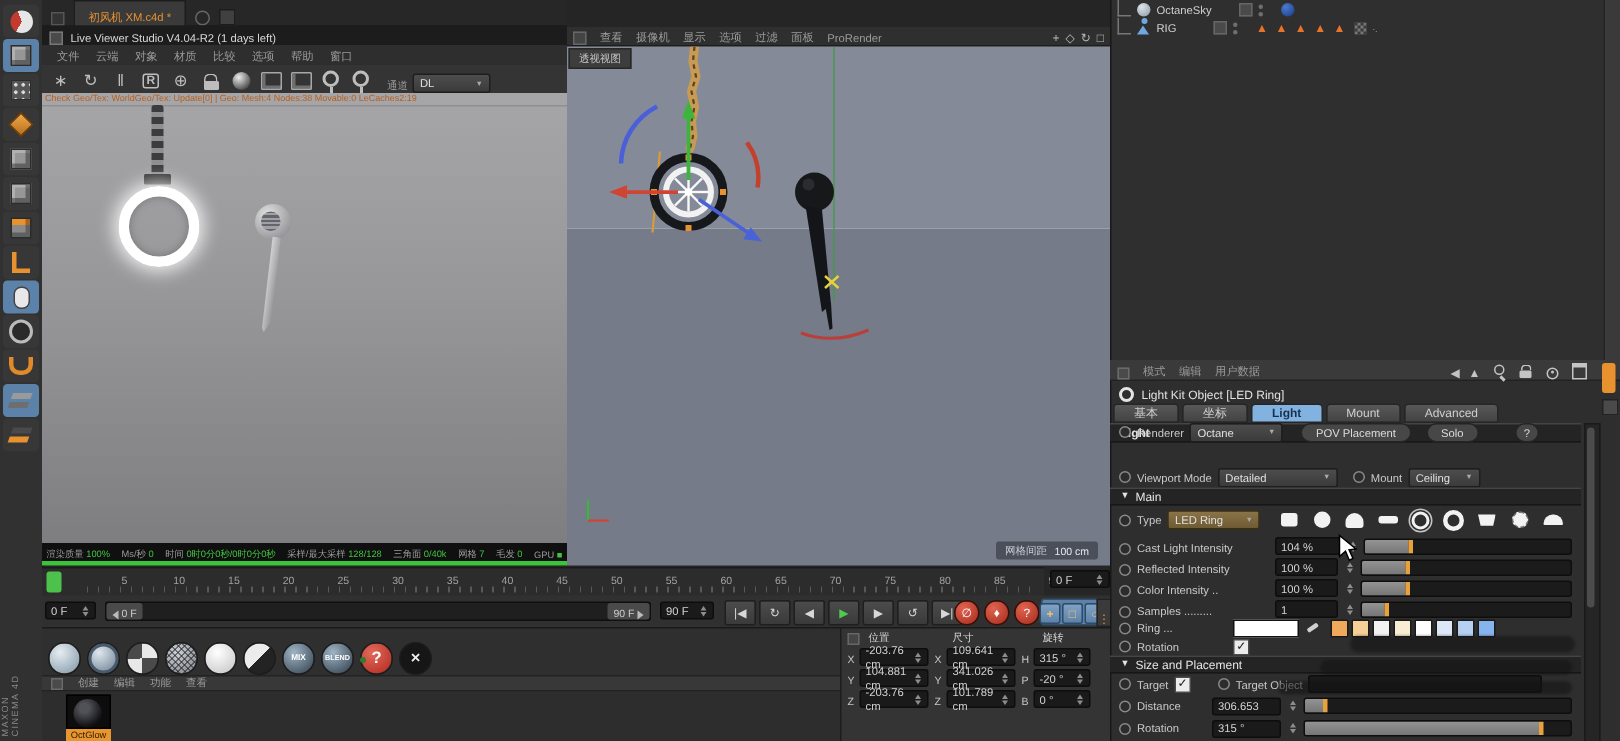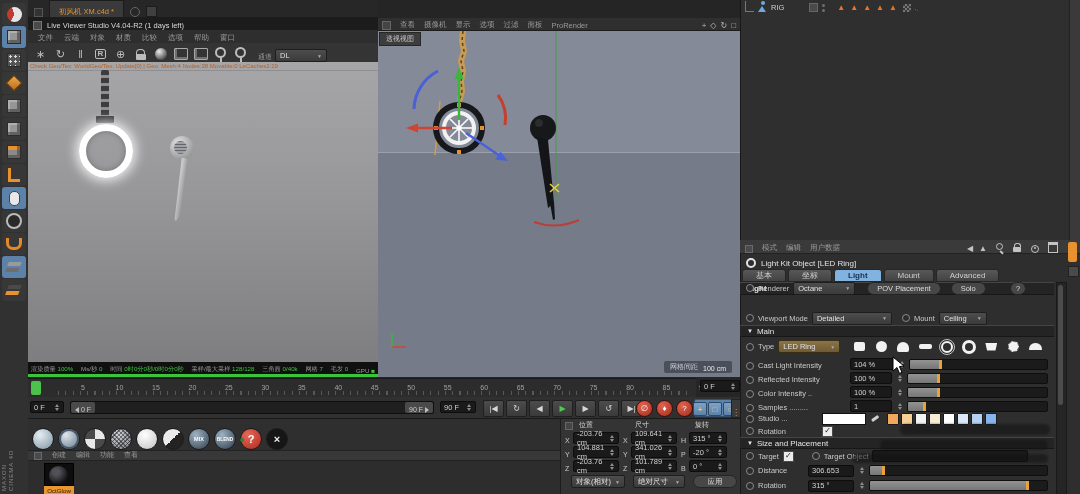--- a/index.html
+++ b/index.html
@@ -580,34 +580,34 @@
     <span class="fld" style="width:46px">
         <span>101.789 cm</span>
         <span class="stp" style="margin-left:auto"></span>
       </span>
     <span class="t7" style="width:6px;margin-left:2px">B</span>
     <span class="fld" style="width:38px">
         <span>0 °</span>
         <span class="stp" style="margin-left:auto"></span>
       </span>
   </div>
-  <div class="row" style="height:16px;gap:8px;padding-left:10px">
-    <span class="drop" style="width:54px">
-        <span>对象(相对)</span>
-        <span class="car">▼</span>
-      </span>
-    <span class="drop" style="width:52px">
-        <span>绝对尺寸</span>
-        <span class="car">▼</span>
-      </span>
-    <span class="pill" style="width:44px">应用</span>
-  </div>
 </div>
 
 <div class="abs" style="left:740px;top:0;width:340px;height:240px;background:#2f2f2f;border-left:1px solid #181818;box-sizing:border-box">
+  <div class="row" style="height:11px;gap:4px;padding-left:4px">
+    <span class="treeline"></span>
+    <span style="width:9px;height:9px;border-radius:50%;background:radial-gradient(circle at 35% 30%,#dfe5ea,#8795a3)"></span>
+    <span class="t75" style="color:#d0d0d0">OctaneSky</span>
+    <span style="width:7px;height:7px;background:#4a4a4a;border:1px solid #666;margin-left:14px"></span>
+    <span class="vdots">
+        <i></i>
+        <i></i>
+      </span>
+    <span style="width:9px;height:9px;border-radius:50%;background:radial-gradient(circle at 35% 30%,#4a7ad0,#1a3a80);margin-left:8px"></span>
+  </div>
   <div class="row" style="height:12px;gap:4px;padding-left:4px">
     <span class="treeline"></span>
     <span class="ic-person"></span>
     <span class="t75" style="color:#d0d0d0">RIG</span>
     <span style="width:7px;height:7px;background:#4a4a4a;border:1px solid #666;margin-left:21px"></span>
     <span class="vdots">
         <i></i>
         <i></i>
       </span>
     <span class="row" style="gap:5px;margin-left:8px;color:#e8742a;font-size:8px">
@@ -776,21 +776,21 @@
       </span>
       <span class="stp"></span>
       <span class="track">
         <span class="fill" style="width: 11%;"></span>
       </span>
     </div>
   </div>
 
 <div class="arow" style="top:412px;height:13px">
   <span class="dotic"></span>
-  <span class="alabel" style="width:60px">Studio ...</span>
+  <span class="alabel" style="width:60px">Ring ...</span>
   <span style="width:42px;height:10px;background:#ffffff;border:1px solid #111"></span>
   <span class="i-dropper"></span>
   <span class="row" style="gap:2px;margin-left:2px">
 
   <span class="chip" style="background: rgb(240, 168, 90);"></span>
       <span class="chip" style="background: rgb(246, 207, 150);"></span>
       <span class="chip" style="background: rgb(242, 242, 242);"></span>
       <span class="chip" style="background: rgb(248, 236, 210);"></span>
       <span class="chip" style="background: rgb(255, 255, 255);"></span>
       <span class="chip" style="background: rgb(220, 232, 248);"></span>

